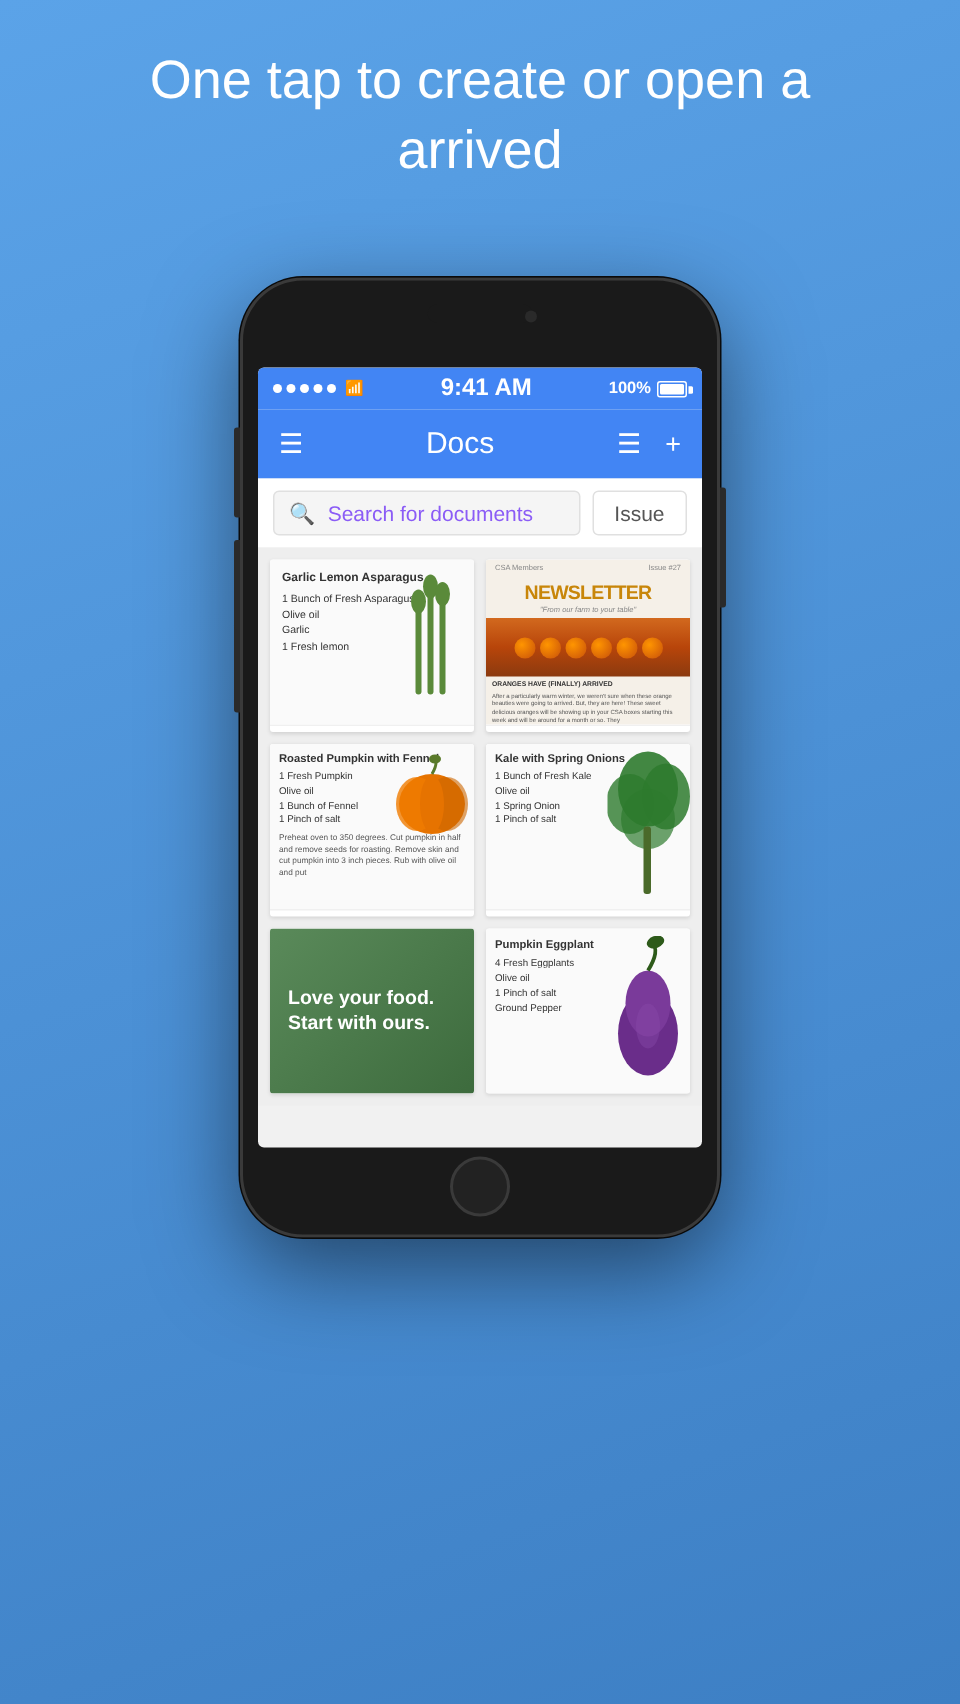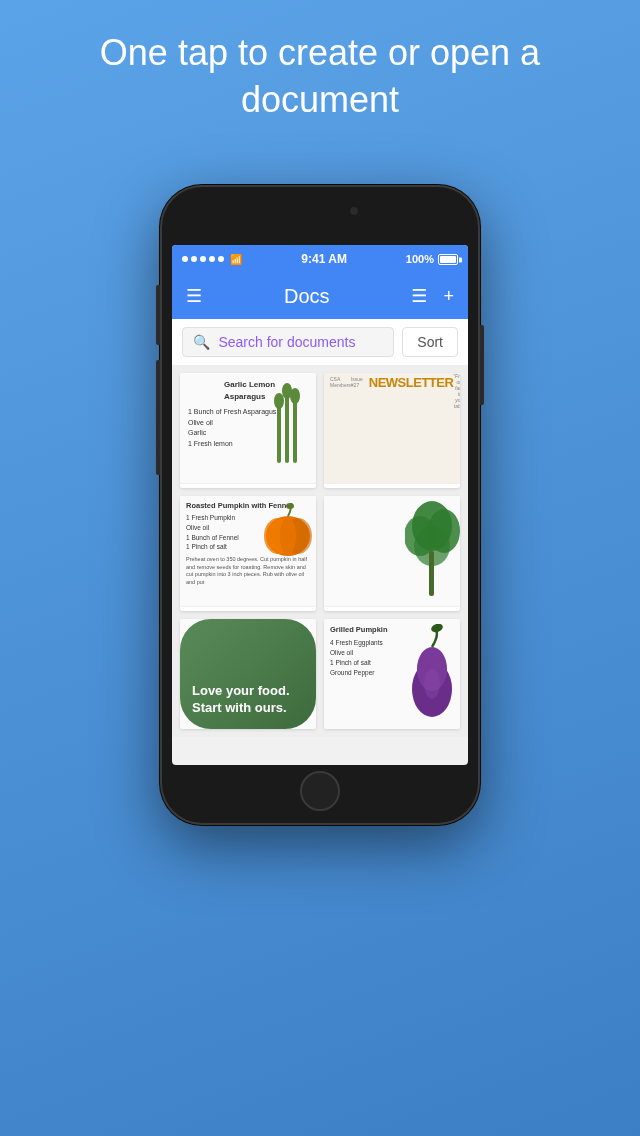--- a/index.html
+++ b/index.html
@@ -132,21 +132,21 @@
       font-size: 11px;
       font-weight: 600;
     }
     .status-left { display: flex; align-items: center; gap: 3px; }
     .status-dot {
       width: 6px; height: 6px;
       background: white;
       border-radius: 50%;
     }
     .wifi-icon { font-size: 10px; margin-left: 3px; }
-    .status-center { font-size: 12px; font-weight: 600; }
+    .status-center { font-size: 16px; font-weight: 600; }
     .status-right { display: flex; align-items: flex-end; gap: 4px; font-size: 11px; }
     .battery-icon {
       display: inline-flex; align-items: center;
       width: 20px; height: 11px;
       border: 1.5px solid white;
       border-radius: 2px;
       padding: 1px;
       position: relative;
     }
     .battery-icon::after {
@@ -239,36 +239,35 @@
     .thumb-garlic {
       padding: 6px 8px;
       font-size: 7px;
       color: #333;
       line-height: 1.5;
     }
     .thumb-garlic .doc-title-small {
       font-size: 8px;
       font-weight: bold;
       margin-bottom: 4px;
-      margin-left: 36px;
     }
     .asparagus-img {
       position: absolute;
       right: 4px;
       top: 5px;
       width: 50px;
       height: 100px;
     }
 
     
     .thumb-newsletter {
       background: #f5f0e8;
       height: 100%;
       display: flex;
-      flex-direction: row;
+      flex-direction: column;
       overflow: hidden;
     }
     .newsletter-header {
       background: #f5f0e8;
       padding: 3px 6px;
       display: flex;
       justify-content: space-between;
       font-size: 5px;
       color: #888;
     }
@@ -360,24 +359,23 @@
 
     .doc-footer {
       padding: 6px 8px;
       border-top: 1px solid #f0f0f0;
     }
 
     
     .doc-card-bottom-left {
       background: linear-gradient(135deg, #5a8a5a 0%, #3d6b3d 100%);
       display: flex;
-      align-items: flex-end;
+      align-items: center;
       padding: 12px;
       height: 100%;
-      border-radius: 31px;
     }
     .bottom-left-text {
       color: white;
       font-size: 13px;
       font-weight: 600;
       line-height: 1.3;
     }
 
     .thumb-eggplant {
       padding: 5px 6px;
@@ -389,21 +387,21 @@
       font-size: 7.5px;
       font-weight: bold;
       margin-bottom: 3px;
     }
   </style>
 </head>
 <body>
 
 <div class="bg"></div>
 
-<div class="hero-text">One tap to create or open a document</div>
+<div class="hero-text">One tap to create or open a arrived</div>
 
 <div class="phone-outer">
   <div class="phone-notch"></div>
   <div class="phone-camera"></div>
   <div class="phone-home"></div>
 
   <div class="phone-screen">
 
     <div class="status-bar">
       <div class="status-left">
@@ -430,21 +428,21 @@
         <span class="header-icon">☰</span>
         <span class="header-icon">+</span>
       </div>
     </div>
 
     <div class="search-bar-container">
       <div class="search-input-wrap">
         <span class="search-icon-char">🔍</span>
         <span class="search-input-text">Search for documents</span>
       </div>
-      <button class="sort-btn">Sort</button>
+      <button class="sort-btn">Issue</button>
     </div>
 
     <div class="docs-grid">
 
       <div class="doc-card">
         <div class="doc-thumbnail">
           <div class="thumb-garlic">
             <div class="doc-title-small">Garlic Lemon Asparagus</div>
             <div>1 Bunch of Fresh Asparagus</div>
             <div>Olive oil</div>
@@ -519,20 +517,27 @@
           </svg>
         </div>
         <div class="doc-footer">
           
           
         </div>
       </div>
 
       <div class="doc-card">
         <div class="doc-thumbnail">
+          <div class="thumb-kale">
+            <div class="doc-title-small">Kale with Spring Onions</div>
+            <div>1 Bunch of Fresh Kale</div>
+            <div>Olive oil</div>
+            <div>1 Spring Onion</div>
+            <div>1 Pinch of salt</div>
+          </div>
 
           <svg class="veg-svg" style="right:0;top:0;width:55px;height:108px;" viewBox="0 0 55 108">
             <g fill="#2d7a2d">
               <ellipse cx="27" cy="30" rx="20" ry="25" opacity="0.9"></ellipse>
               <ellipse cx="15" cy="40" rx="16" ry="20" opacity="0.8"></ellipse>
               <ellipse cx="39" cy="35" rx="16" ry="22" opacity="0.85"></ellipse>
               <ellipse cx="27" cy="50" rx="18" ry="20" opacity="0.7"></ellipse>
             </g>
             <rect x="24" y="55" width="5" height="45" rx="2" fill="#4a6a2a"></rect>
           </svg>
@@ -547,21 +552,21 @@
         <div class="doc-thumbnail">
           <div class="doc-card-bottom-left">
             <span class="bottom-left-text">Love your food. Start with ours.</span>
           </div>
         </div>
       </div>
 
       <div class="doc-card">
         <div class="doc-thumbnail">
           <div class="thumb-eggplant">
-            <div class="doc-title-small">Grilled Pumpkin</div>
+            <div class="doc-title-small">Pumpkin Eggplant</div>
             <div>4 Fresh Eggplants</div>
             <div>Olive oil</div>
             <div>1 Pinch of salt</div>
             <div>Ground Pepper</div>
           </div>
 
           <svg class="veg-svg" style="right:0;top:5px;width:55px;height:100px;" viewBox="0 0 55 100">
             <ellipse cx="27" cy="65" rx="20" ry="28" fill="#6a2d8a"></ellipse>
             <ellipse cx="27" cy="45" rx="15" ry="22" fill="#7a3a9a"></ellipse>
             <path d="M27 23 Q35 10 30 5" stroke="#2d5a1a" stroke-width="2.5" fill="none"></path>

